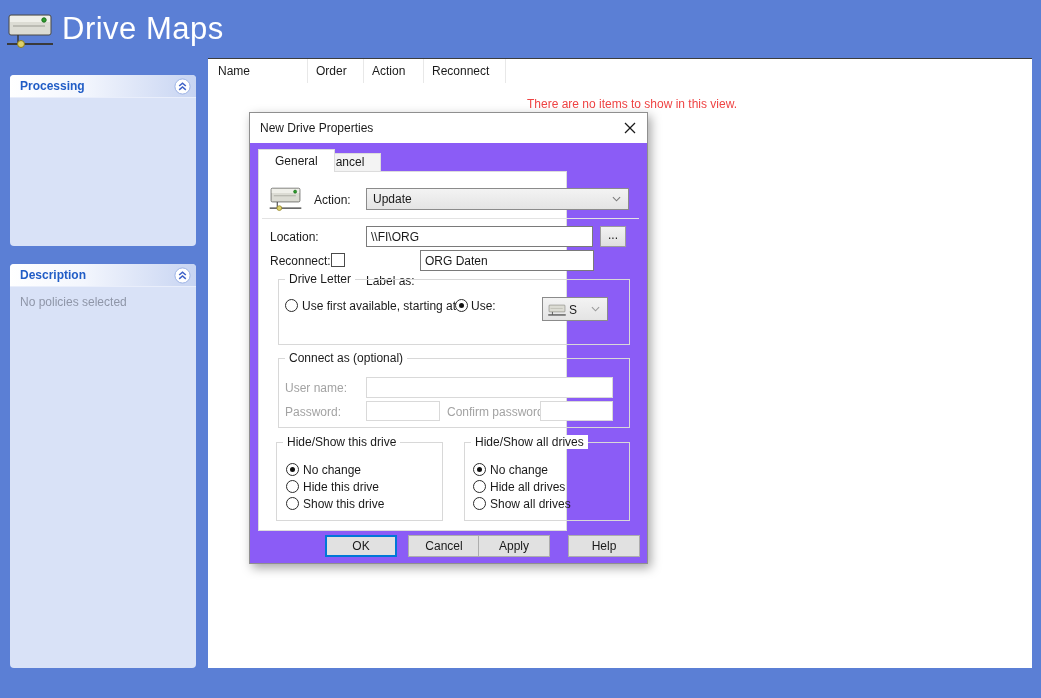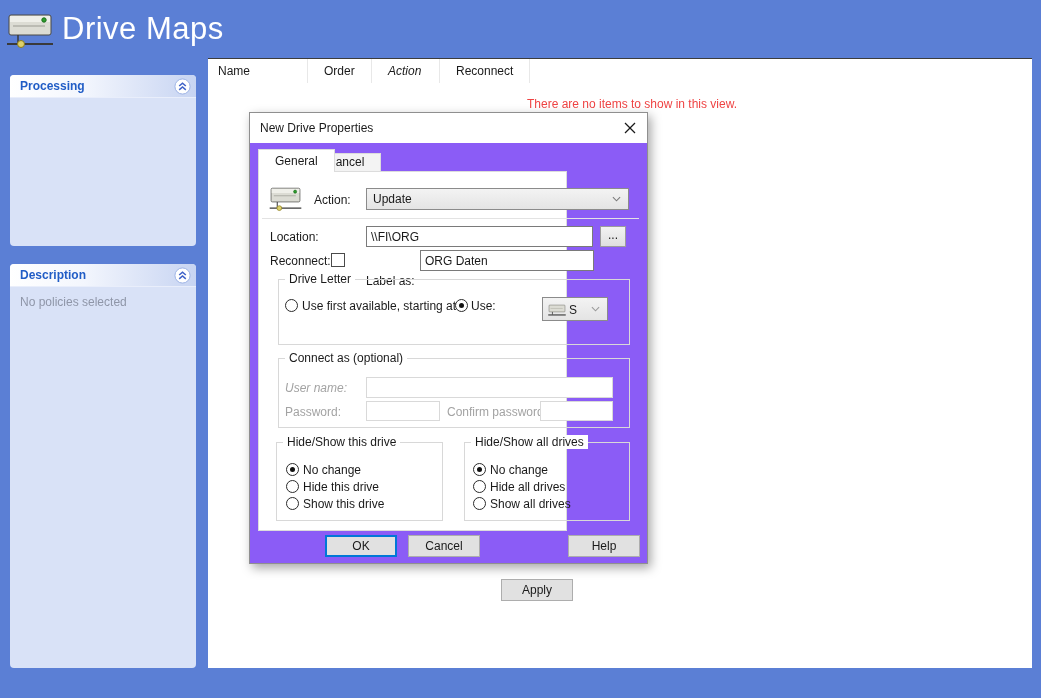--- a/index.html
+++ b/index.html
@@ -17,25 +17,25 @@
   .panel-description { top:264px; height:404px; }
   .panel-header { height:23px; background:linear-gradient(to right,#ffffff 0%,#f3f6fd 40%,#c7d4f2 100%);
                   position:relative; border-bottom:1px solid #e9eefb; }
   .panel-title { position:absolute; left:10px; top:4px; font-size:12px; font-weight:bold; color:#215dc6; }
   .panel-collapse { position:absolute; right:5px; top:3px; width:17px; height:17px; cursor:pointer; }
   .panel-body { font-size:12px; color:#8f96a8; padding:8px 10px; }
 
   
   .main-area { position:absolute; left:208px; top:58px; width:824px; height:610px; background:#ffffff;
                border-top:1px solid #3c3c3c; }
-  .list-header { display:flex; height:24px; align-items:stretch;gap:8px; }
+  .list-header { display:flex; height:24px; align-items:stretch; }
   .col { font-size:12px; color:#1a1a1a; padding:5px 0 0 8px; border-right:1px solid #e8e8e8; }
   .col-name { width:100px; padding-left:10px; }
   .col-order { width:56px; }
-  .col-action { width:60px;font-style:italic; }
+  .col-action { width:60px; }
   .col-path { width:158px; }
   .col-reconnect { width:82px; }
   .col-fill { flex:1; border-right:none; }
   .empty-msg { position:absolute; left:0; top:38px; width:100%; text-align:center; font-size:12px; color:#ef4444;margin-left:12px; }
 
   
   .dialog { position:absolute; left:249px; top:112px; width:399px; height:452px; background:#8b5cf6;
             border:1px solid #8f8f8f; box-shadow:3px 4px 10px rgba(0,0,0,0.35); z-index:10; }
   .dlg-titlebar { position:absolute; left:0; top:0; width:100%; height:30px; background:#ffffff; }
   .dlg-title { position:absolute; left:10px; top:8px; font-size:12px; color:#1a1a1a; }
@@ -191,21 +191,21 @@
       </svg>
       <span class="drive-letter">S</span>
       <svg class="combo-chevron" viewBox="0 0 10 6">
         <path d="M1 1 L5 5 L9 1" stroke="#9a9a9a" fill="none" stroke-width="1.2"></path>
       </svg>
     </div>
 
     <div class="groupbox" style="left:19px; top:186px; width:352px; height:70px;">
       <span class="gb-title">Connect as (optional)</span>
     </div>
-    <span class="lbl-dis" style="left:26px; top:209px;font-style:italic;">User name:</span>
+    <span class="lbl-dis" style="left:26px; top:209px;">User name:</span>
     <input class="txt-dis" style="left: 107px; top: 205px; width: 247px; height: 21px;" value="">
     <span class="lbl-dis" style="left:26px; top:233px;">Password:</span>
     <input class="txt-dis" style="left: 107px; top: 229px; width: 74px; height: 20px;" value="">
     <span class="lbl-dis" style="left:188px; top:233px;">Confirm password:</span>
     <input class="txt-dis" style="left: 281px; top: 229px; width: 73px; height: 20px;" value="">
 
     <div class="groupbox" style="left:17px; top:270px; width:167px; height:79px;">
       <span class="gb-title">Hide/Show this drive</span>
     </div>
     <span class="radio sel" style="left:27px; top:291px;"></span>
@@ -221,15 +221,15 @@
     <span class="radio sel" style="left:214px; top:291px;"></span>
     <span class="lbl" style="left:231px; top:291px;">No change</span>
     <span class="radio" style="left:214px; top:308px;"></span>
     <span class="lbl" style="left:231px; top:308px;">Hide all drives</span>
     <span class="radio" style="left:214px; top:325px;"></span>
     <span class="lbl" style="left:231px; top:325px;">Show all drives</span>
   </div>
 
   <div class="btn btn-ok" style="left:75px; top:422px;">OK</div>
   <div class="btn" style="left:158px; top:422px;">Cancel</div>
-  <div class="btn" style="left:251px; top:422px;margin-top:44px;">Apply</div>
+  <div class="btn" style="left:228px; top:422px;">Apply</div>
   <div class="btn" style="left:318px; top:422px;">Help</div>
 </div>
 
 </body></html>

